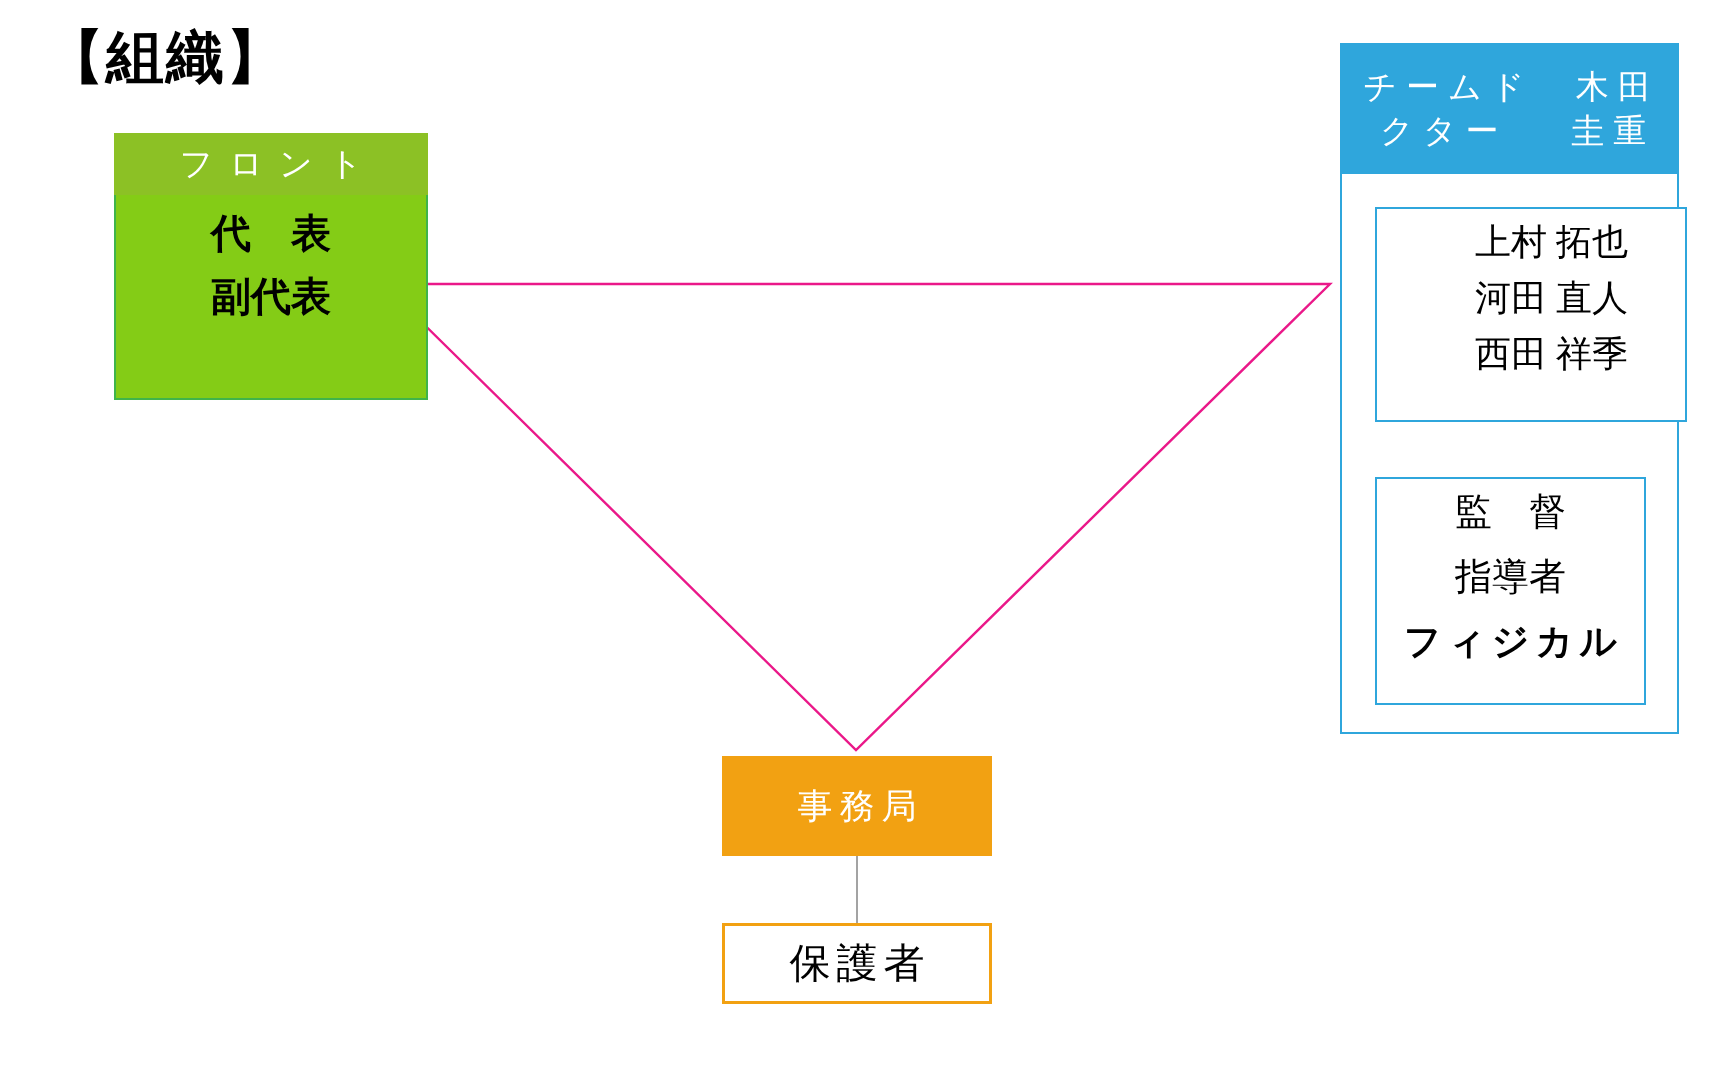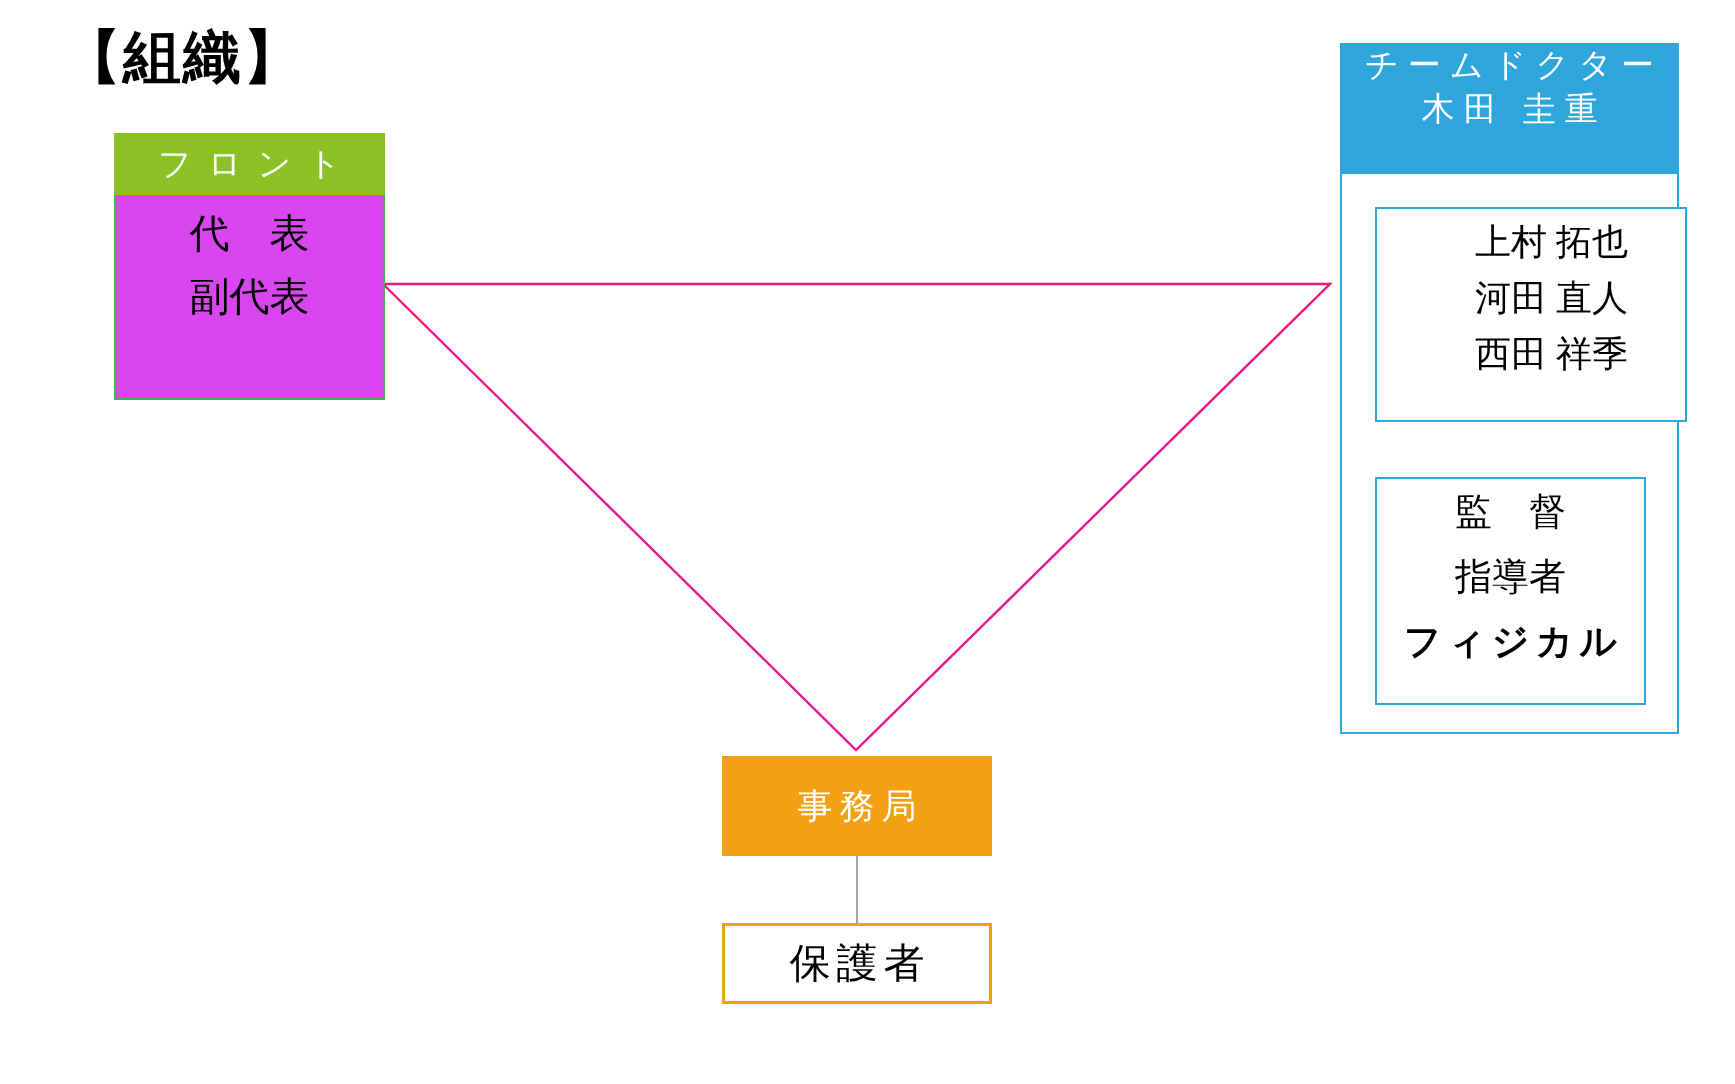--- a/index.html
+++ b/index.html
@@ -12,54 +12,54 @@
     overflow:hidden;
   }
   .abs{position:absolute;box-sizing:border-box;}
 
   .page-title{
     left:46px;top:18px;
     font-size:58px;line-height:80px;
     font-weight:bold;
     letter-spacing:2px;
     color:#000;
-    margin-left:17px;
   }
 
   
   .front-box{
-    left:114px;top:133px;width:271px;height:267px;
+    left:114px;top:133px;width:314px;height:267px;
     border:2px solid var(--green-border,#3FB44A);
-    background:#d946ef;
+    background:#84cc16;
   }
   .front-header{
     position:absolute;left:-2px;top:-2px;right:-2px;height:62px;
     background:var(--green-fill,#8CC125);
     color:#fff;
     display:flex;align-items:center;justify-content:center;
     font-size:33px;letter-spacing:16px;text-indent:16px;
   }
   .front-body{
     position:absolute;left:0;right:0;top:60px;
     text-align:center;
     font-size:40px;line-height:63px;
     padding-top:7px;
+    font-weight:bold;
   }
 
   
   .doctor-box{
     left:1340px;top:43px;width:339px;height:691px;
     border:2px solid var(--blue,#2FA6DC);
     background:#fff;
   }
   .doctor-header{
     position:absolute;left:-2px;top:-2px;right:-2px;height:131px;
     background:var(--blue,#2FA6DC);
     color:#fff;
-    display:flex;flex-direction:column;align-items:center;justify-content:flex-start;
+    display:flex;align-items:center;justify-content:flex-start;
     font-size:33px;line-height:44px;
     letter-spacing:9px;text-indent:9px;
     text-align:center;
   }
   .names-box{
     position:absolute;left:33px;top:162px;width:267px;height:206px;
     border:2px solid var(--blue,#2FA6DC);
     text-align:center;
     font-size:36px;line-height:56px;
     padding-top:5px;

